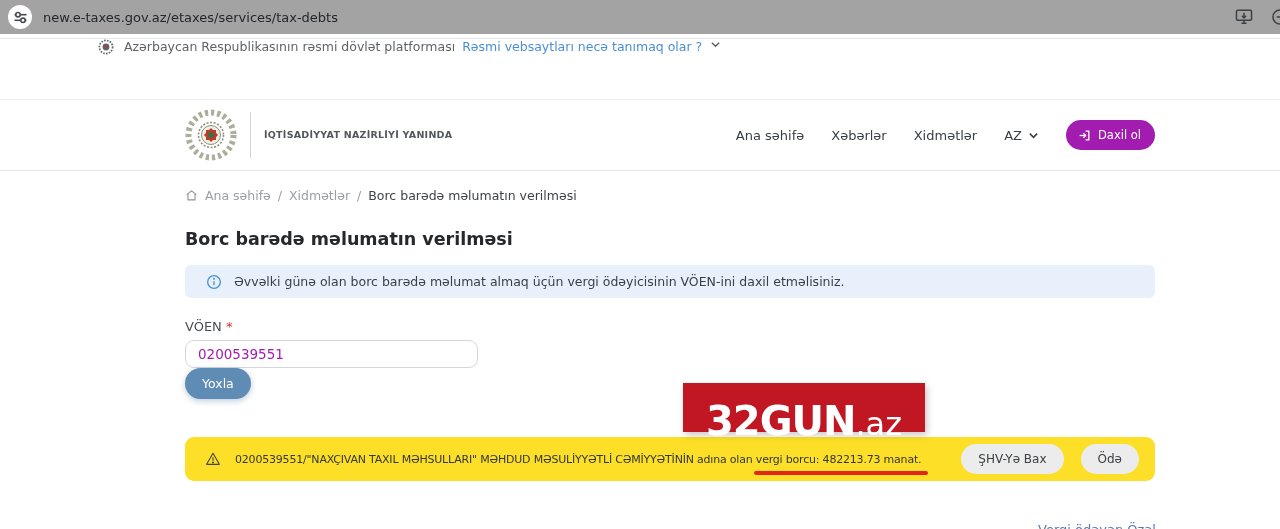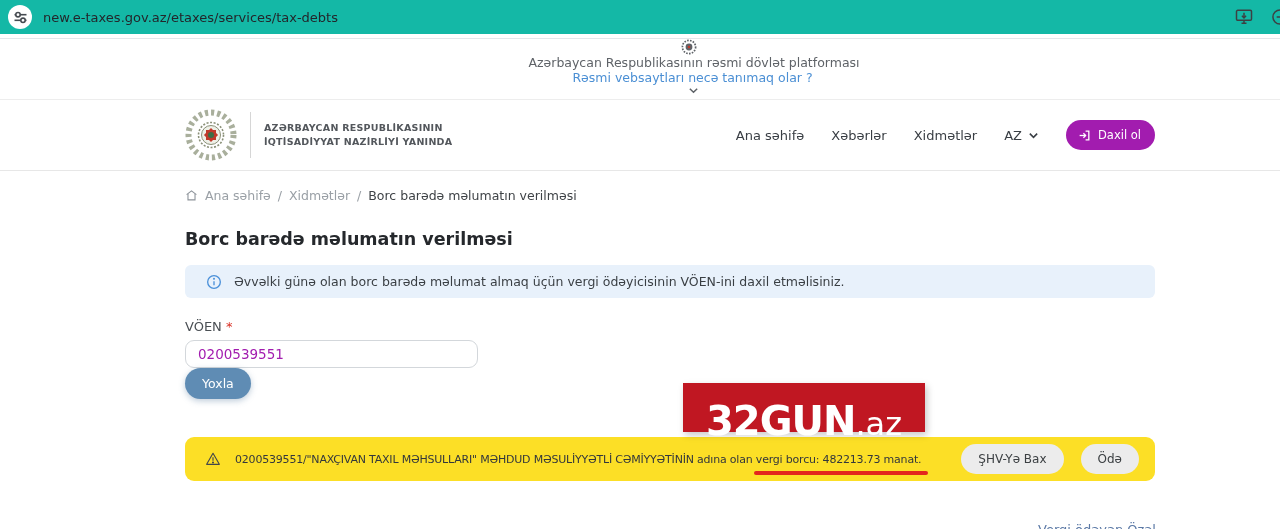--- a/index.html
+++ b/index.html
@@ -1,29 +1,29 @@
 <!DOCTYPE html>
 <html><head>
 <meta charset="utf-8">
 <style>
   * { margin:0; padding:0; box-sizing:border-box; }
   body { font-family:"DejaVu Sans","Liberation Sans",sans-serif; background:#fff; }
   .screen { position:relative; width:1280px; height:529px; background:#fff; overflow:hidden; }
 
   
-  .browser-bar { height:34px; background:#14b8a6; display:flex; align-items:center; padding:0 0 0 8px; }
+  .browser-bar { height:34px; background:#a3a3a3; display:flex; align-items:center; padding:0 0 0 8px; }
   .tune-badge { width:24px; height:24px; border-radius:50%; background:#fff; display:flex; align-items:center; justify-content:center; flex:0 0 auto; }
   .url-text { margin-left:11px; font-size:13px; color:#23262b; }
   .browser-right { margin-left:auto; display:flex; align-items:center; gap:16px; }
   .zoom-out-wrap { margin-right:-10px; }
   .chrome-gap { height:4px; background:#fff; }
   .chrome-line { height:1px; background:#e4e6ea; }
 
   
-  .notice-row { height:60px; display:flex; align-items:center; padding-left:98px;flex-direction:column; }
+  .notice-row { height:60px; display:flex; padding-left:98px; }
   .notice-text { font-size:12.5px; color:#5f6368; margin-left:10px; }
   .notice-link { font-size:12.5px; color:#4b8fd4; margin-left:7px; cursor:pointer; }
   .notice-chevron { margin-left:8px; display:flex; }
 
   
   .site-header { border-top:1px solid #ededed; border-bottom:1px solid #e7e7e7; height:72px; display:flex; align-items:center; }
   .header-inner { width:970px; margin-left:185px; display:flex; align-items:center; }
   .logo-block { display:flex; align-items:center; gap:13px; cursor:pointer; }
   .logo-divider { width:1px; height:46px; background:#d6d6d6; }
   .org { font-size:9.5px; font-weight:bold; color:#53575c; line-height:14.5px; letter-spacing:0.25px; }
@@ -122,21 +122,20 @@
         <svg width="52" height="52" viewBox="0 0 52 52">
           <circle cx="26" cy="26" r="22.5" fill="none" stroke="#a9af9c" stroke-width="6" stroke-dasharray="3.2 3"></circle>
           <circle cx="26" cy="26" r="12.5" fill="none" stroke="#8a9078" stroke-width="1.6" stroke-dasharray="2 1.6"></circle>
           <circle cx="26" cy="26" r="9.5" fill="#eef0e7" stroke="#8a9078" stroke-width="1"></circle>
           <rect x="21" y="21" width="10" height="10" fill="#c0392b"></rect>
           <rect x="21" y="21" width="10" height="10" fill="#c0392b" transform="rotate(45 26 26)"></rect>
           <circle cx="26" cy="26" r="3" fill="#3c6e47"></circle>
         </svg>
         <div class="logo-divider"></div>
         <div class="org">
-          <div>AZƏRBAYCAN RESPUBLİKASININ</div>
           <div>İQTİSADİYYAT NAZİRLİYİ YANINDA</div>
         </div>
       </div>
       <div class="nav">
         <span class="nav-item">Ana səhifə</span>
         <span class="nav-item">Xəbərlər</span>
         <span class="nav-item">Xidmətlər</span>
         <span class="lang">
           <span>AZ</span>
           <svg width="11" height="11" viewBox="0 0 12 12" fill="none" stroke="#393e44" stroke-width="1.7">

